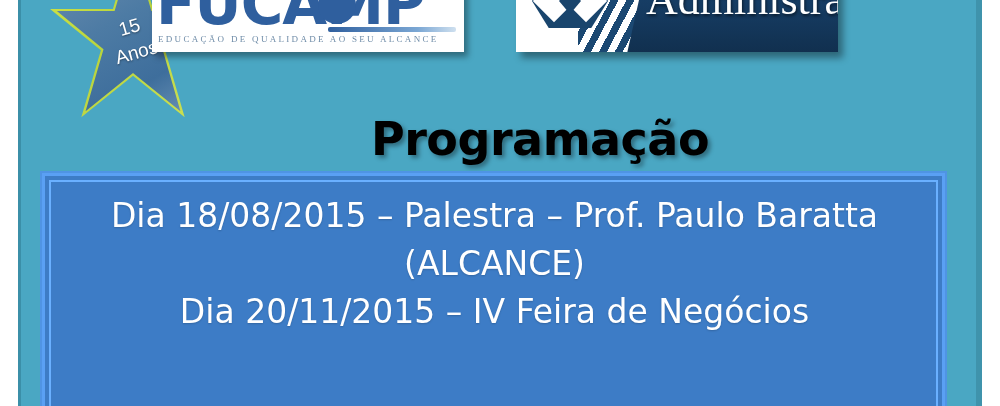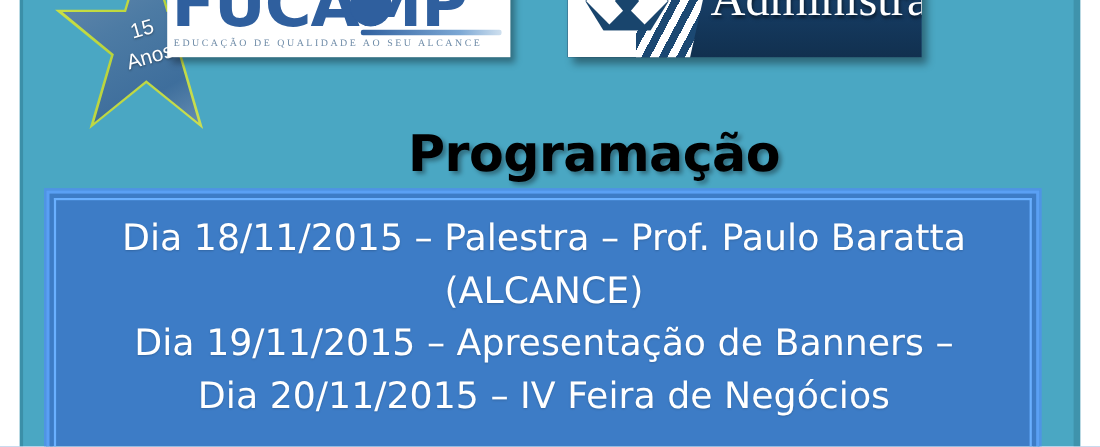--- a/index.html
+++ b/index.html
@@ -184,20 +184,19 @@
       <div class="adm-dc"></div>
     </div>
     <div class="adm-word">Administração</div>
   </div>
 
   <div class="title">Programação</div>
 
   <div class="box">
     <div class="box-inner"></div>
     <div class="box-text">
-      <p>Dia 18/11/2015 – Palestra – Prof. Paulo Baratta</p>
+      <p>Dia 18/08/2015 – Palestra – Prof. Paulo Baratta</p>
       <p>(ALCANCE)</p>
-      <p>Dia 19/11/2015 – Apresentação de Banners –</p>
       <p>Dia 20/11/2015 – IV Feira de Negócios</p>
     </div>
   </div>
 
 </div>
 
 </body></html>

